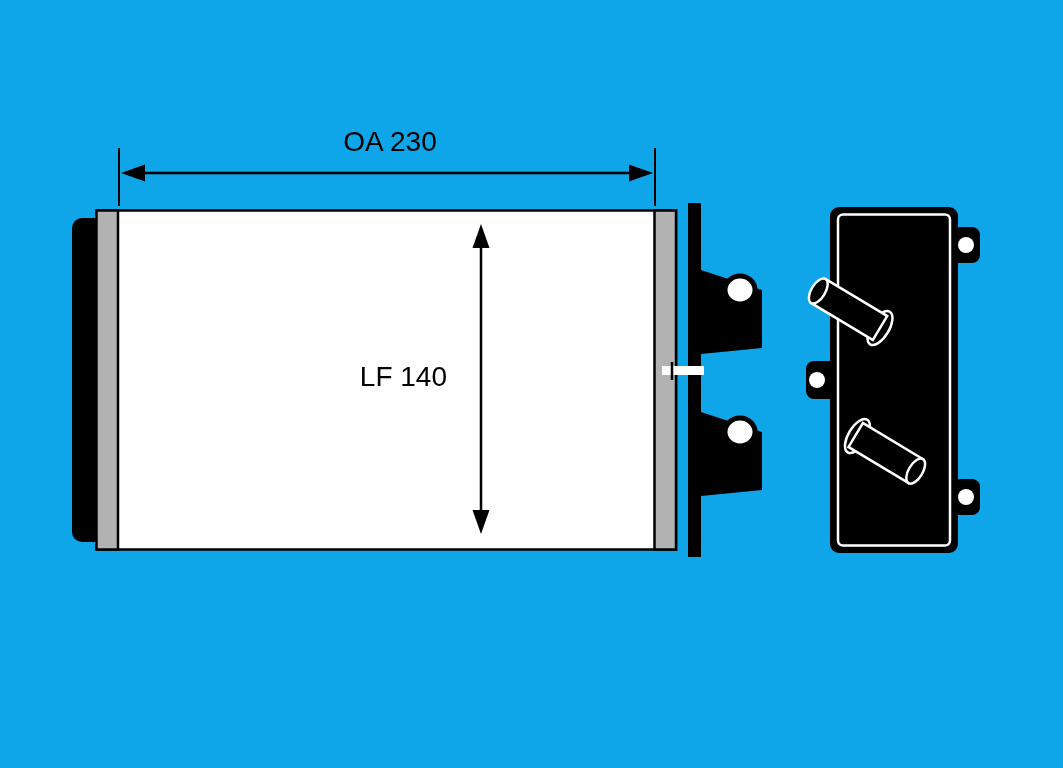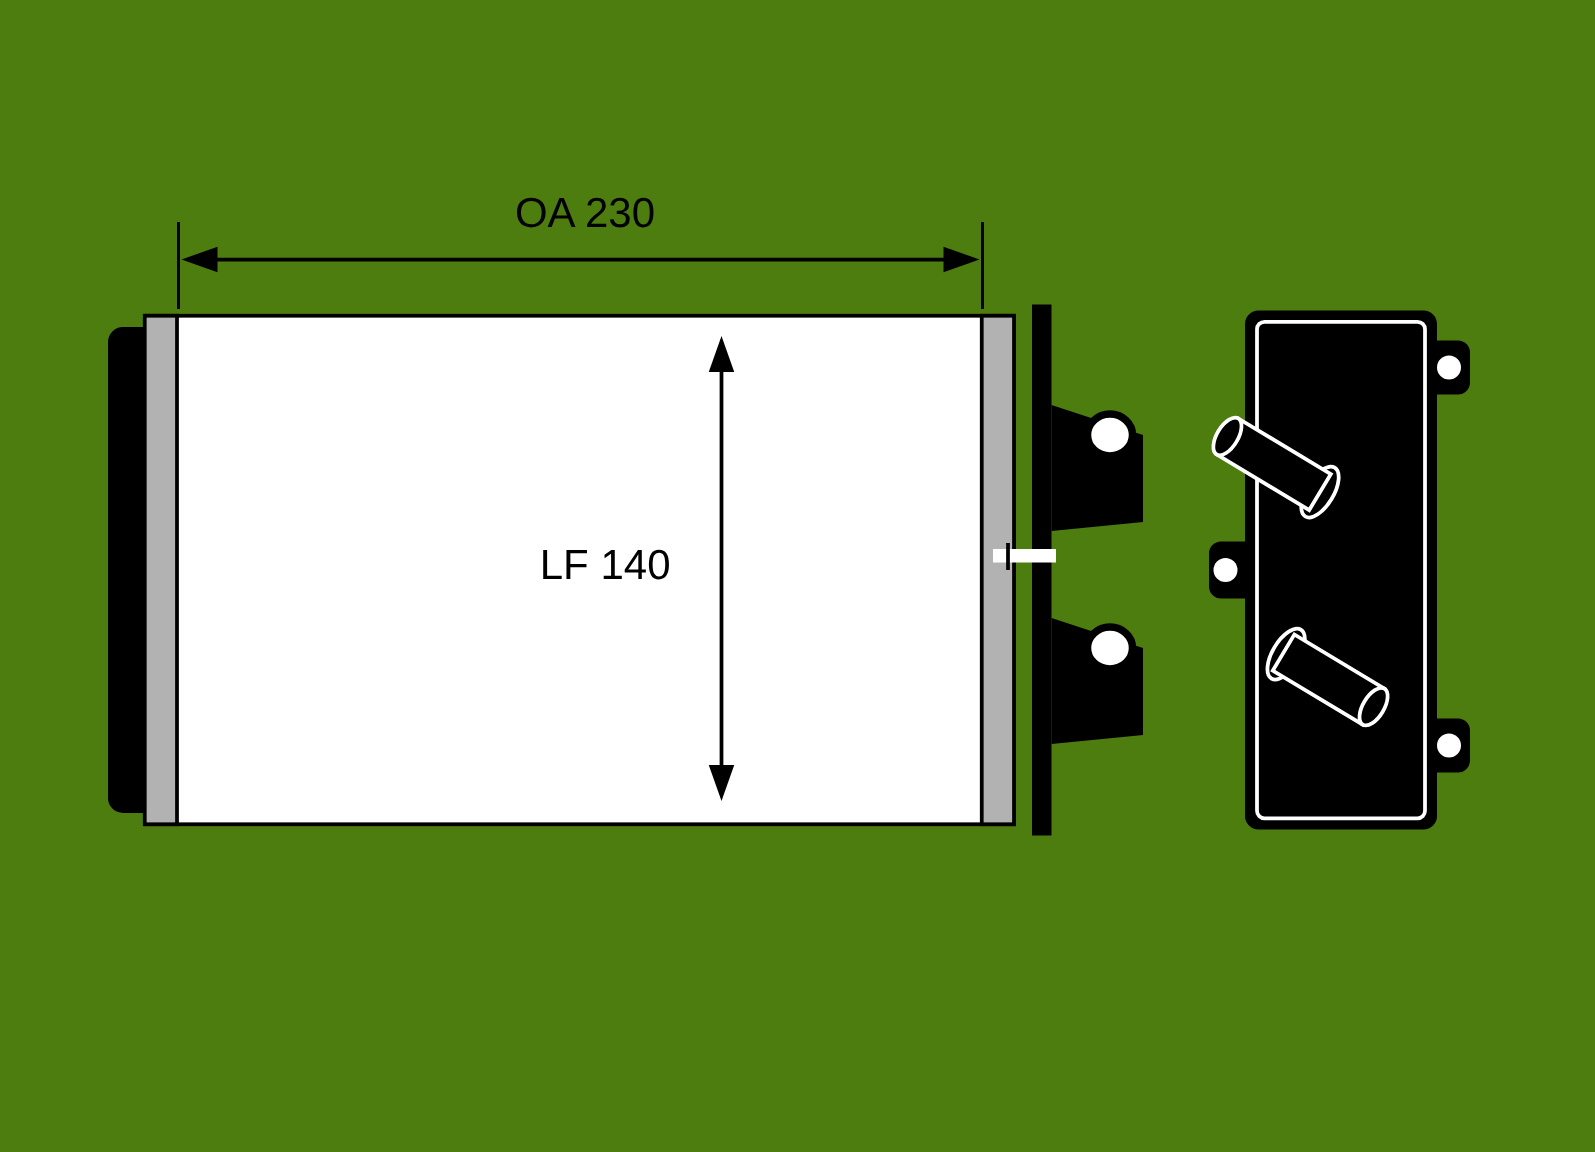--- a/index.html
+++ b/index.html
@@ -7,21 +7,21 @@
     padding: 0;
     background: #ffffff;
     width: 1063px;
     height: 768px;
     overflow: hidden;
   }
   .stage {
     position: relative;
     width: 1063px;
     height: 768px;
-    background: #4d7c0f;
+    background: #0ea5e9;
   }
   svg {
     display: block;
   }
   .dim-text {
     font-family: "Liberation Sans", "DejaVu Sans", sans-serif;
     font-size: 28px;
     font-weight: 400;
     fill: #000000;
   }

